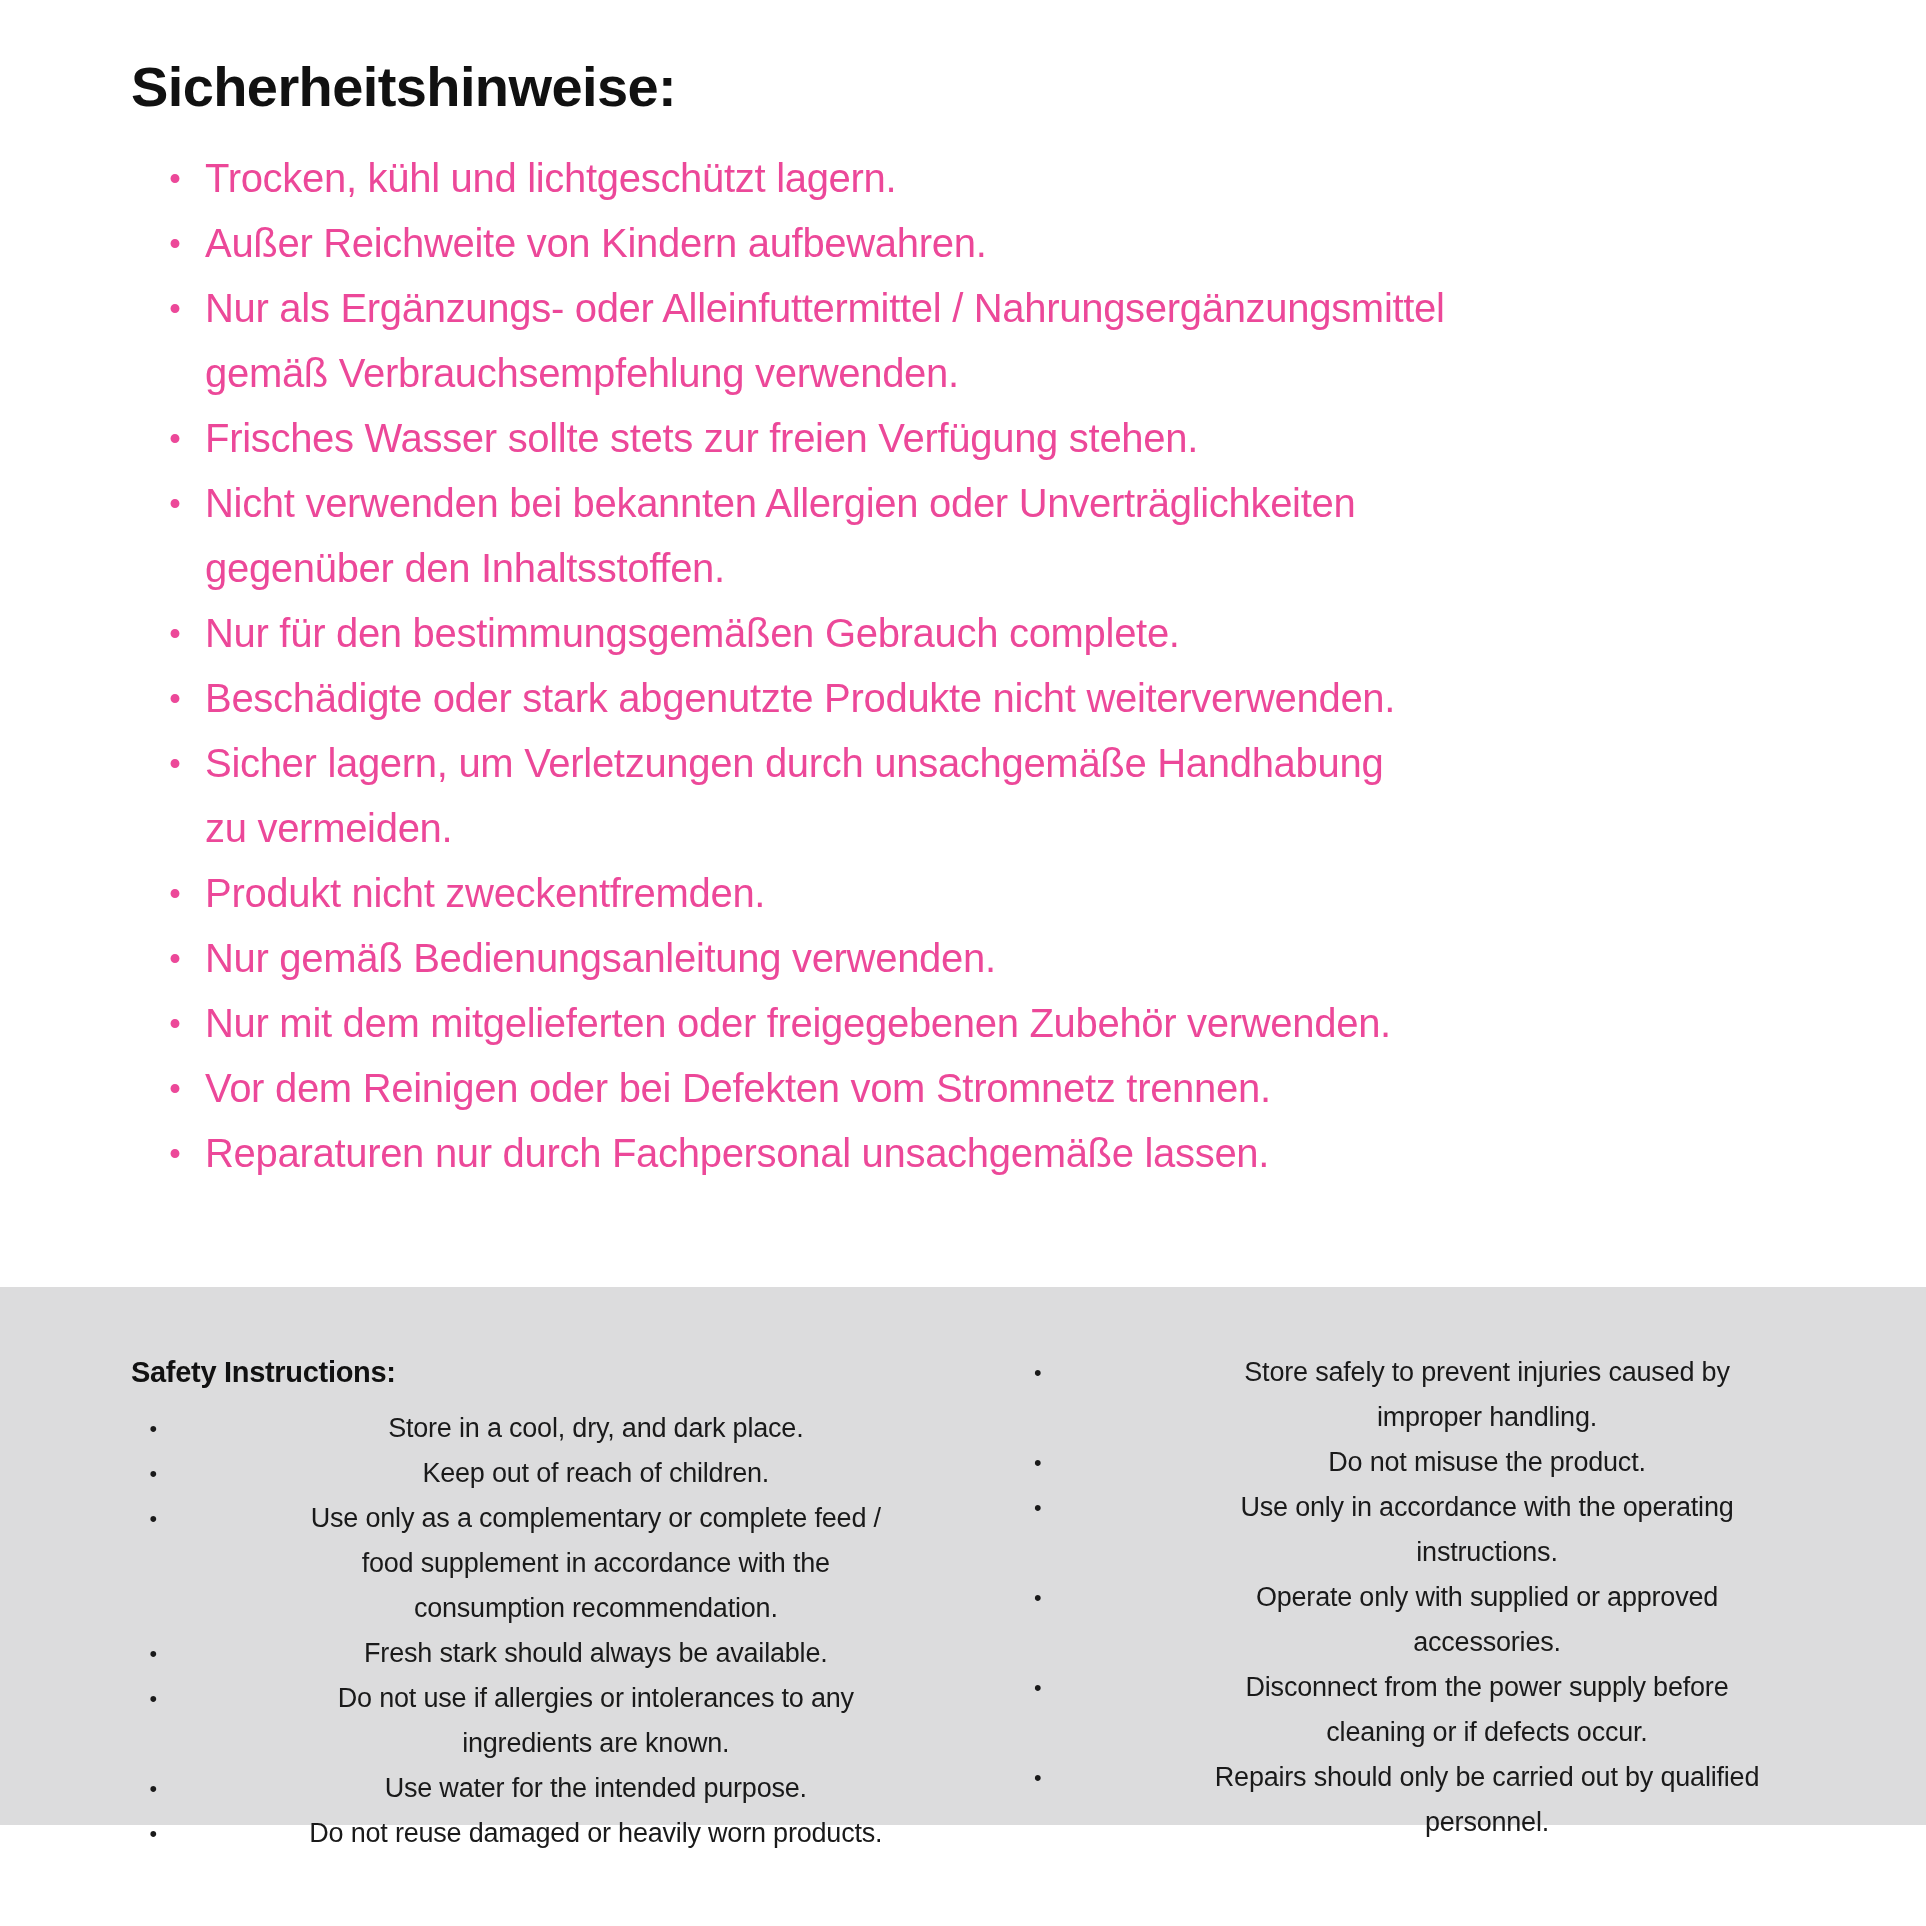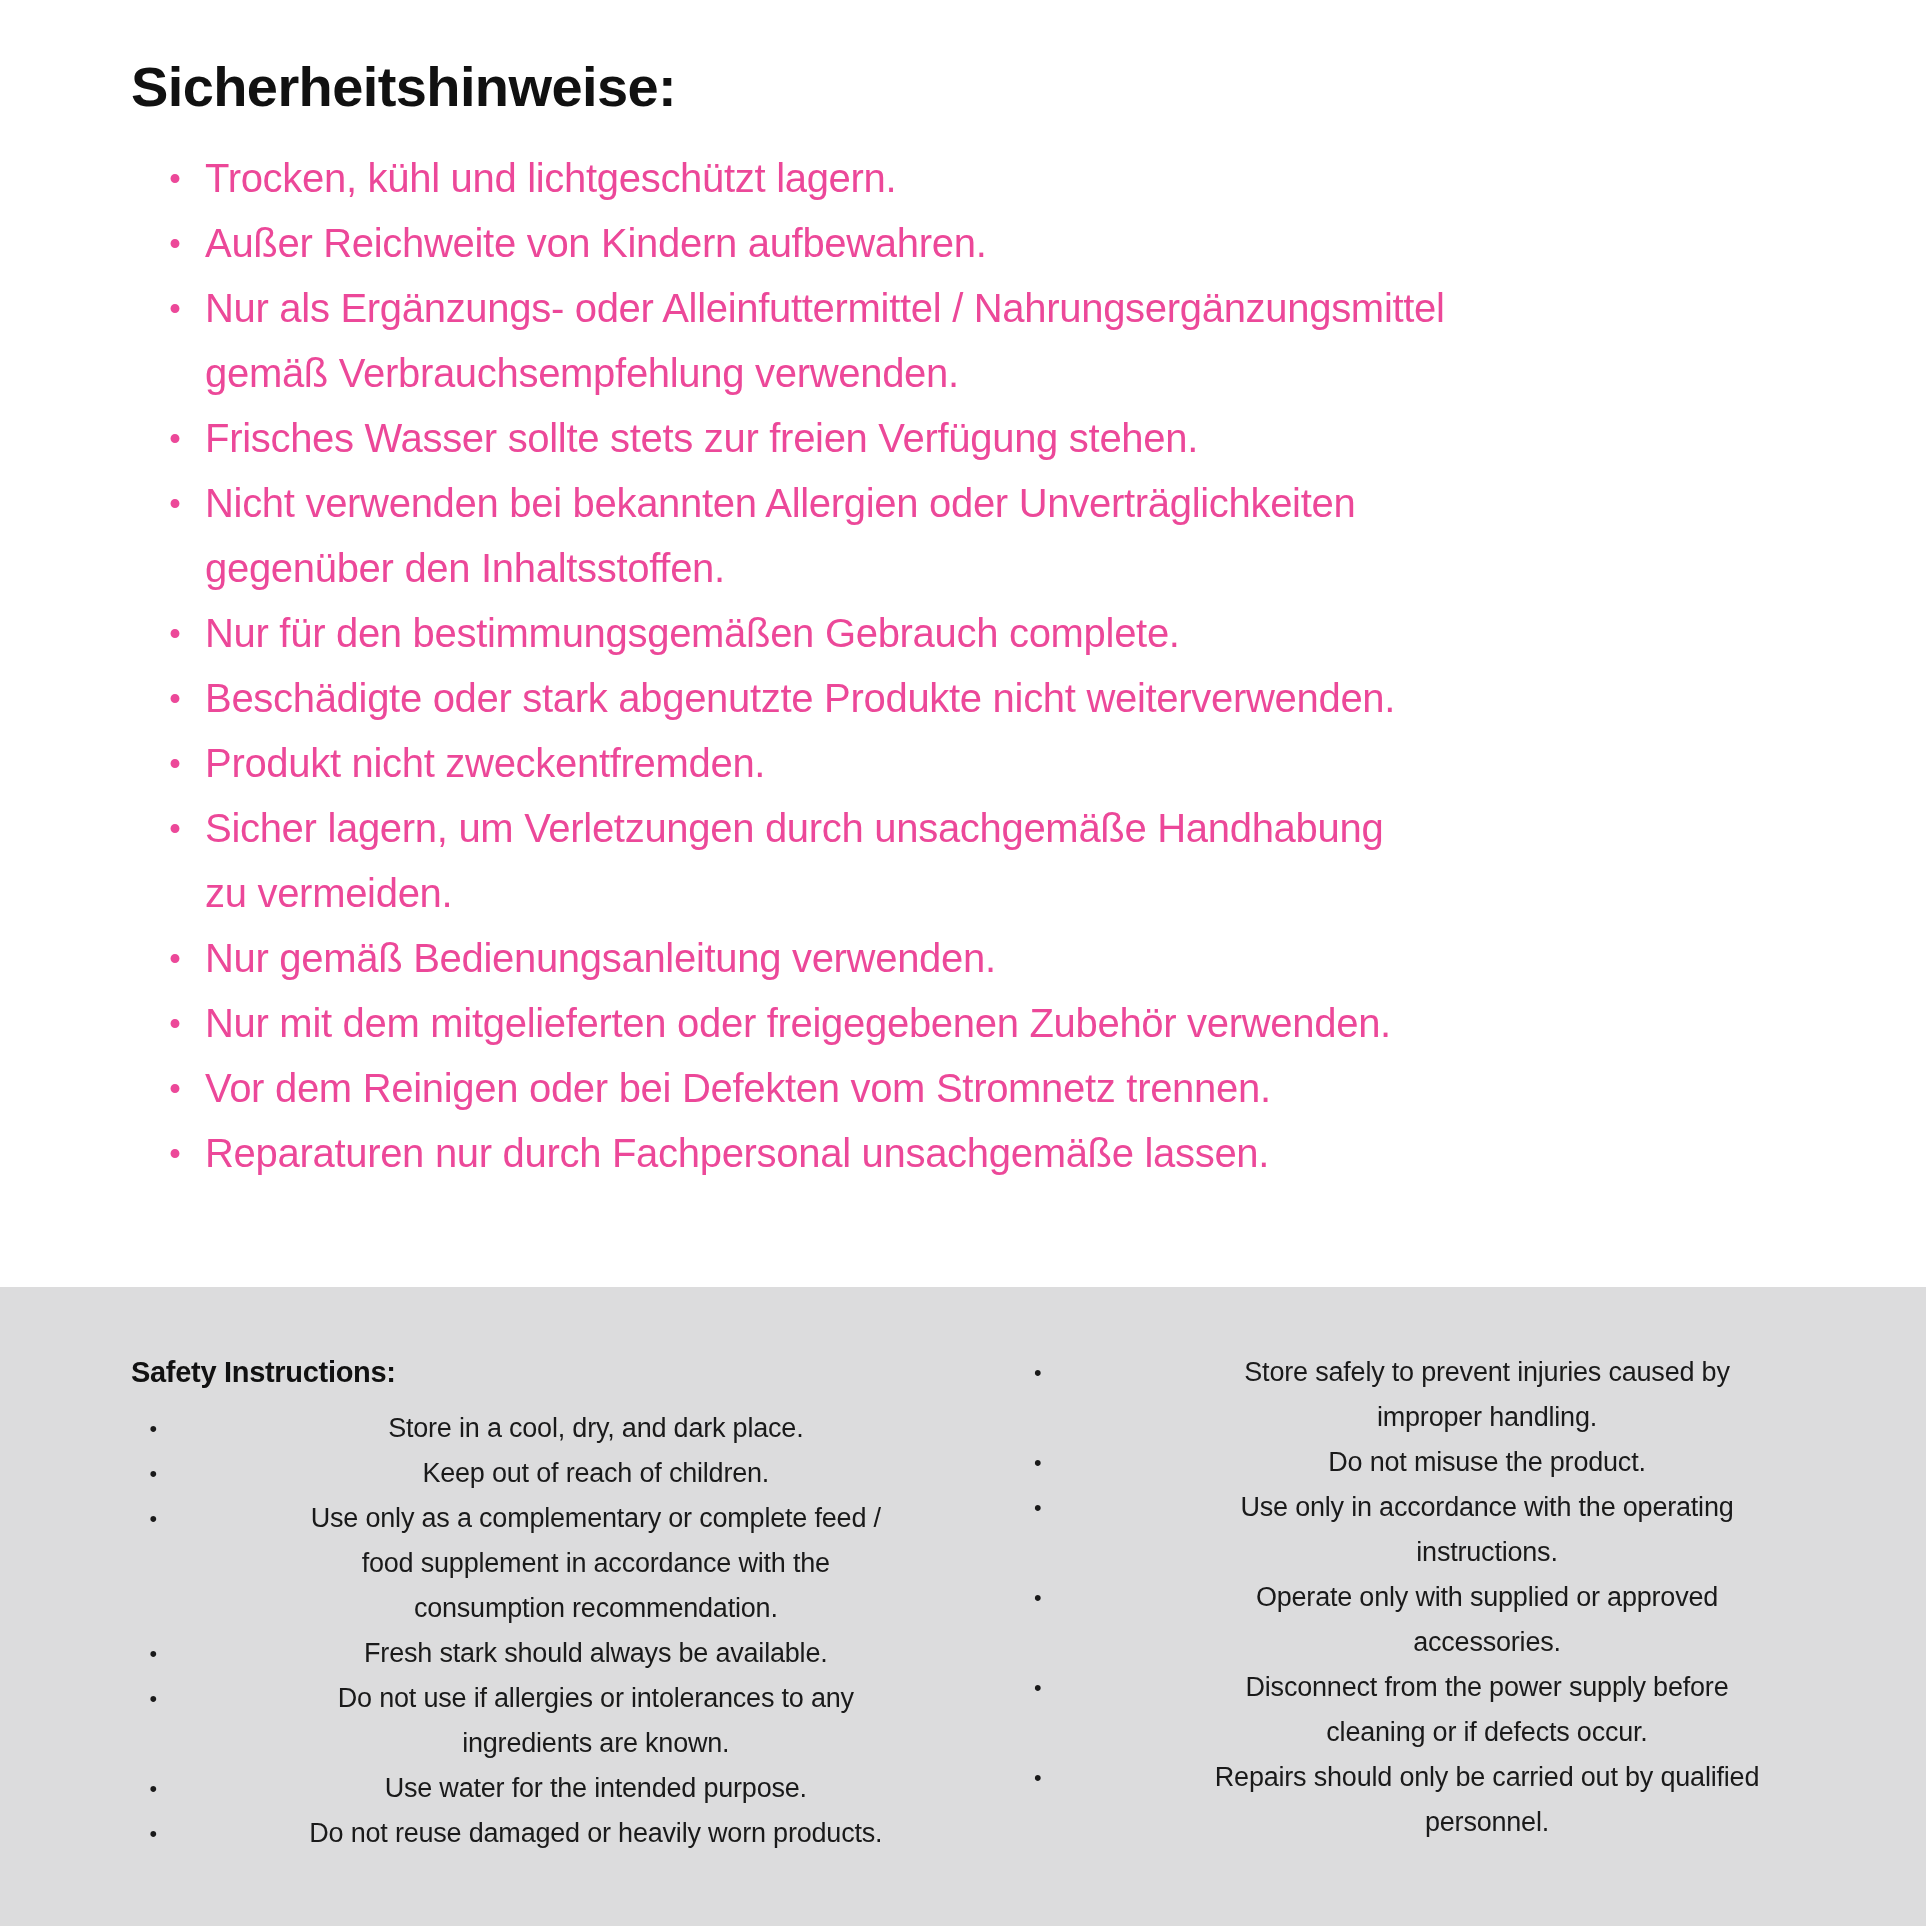--- a/index.html
+++ b/index.html
@@ -51,21 +51,21 @@
     content: "\2022";
     position: absolute;
     left: 1.3px;
     font-size: 0.82em;
   }
 
   
   .en-section {
     position: absolute;
     left: 0; top: 1287px;
-    width: 1926px; height: 639px;
+    width: 1926px; height: 538px;
     background: #dcdcdd;
   }
   .en-col-left {
     position: absolute;
     left: 131px; top: 63px;
     width: 886px;
   }
   .en-col-right {
     position: absolute;
     left: 1034px; top: 63px;
@@ -113,23 +113,23 @@
   <ul class="de-list">
       <li>Trocken, kühl und lichtgeschützt lagern.</li>
       <li>Außer Reichweite von Kindern aufbewahren.</li>
       <li>Nur als Ergänzungs- oder Alleinfuttermittel / Nahrungsergänzungsmittel
 gemäß Verbrauchsempfehlung verwenden.</li>
       <li>Frisches Wasser sollte stets zur freien Verfügung stehen.</li>
       <li>Nicht verwenden bei bekannten Allergien oder Unverträglichkeiten
 gegenüber den Inhaltsstoffen.</li>
       <li>Nur für den bestimmungsgemäßen Gebrauch complete.</li>
       <li>Beschädigte oder stark abgenutzte Produkte nicht weiterverwenden.</li>
-      <li>Produkt nicht zweckentfremden.</li>
       <li>Sicher lagern, um Verletzungen durch unsachgemäße Handhabung
 zu vermeiden.</li>
+      <li>Produkt nicht zweckentfremden.</li>
       <li>Nur gemäß Bedienungsanleitung verwenden.</li>
       <li>Nur mit dem mitgelieferten oder freigegebenen Zubehör verwenden.</li>
       <li>Vor dem Reinigen oder bei Defekten vom Stromnetz trennen.</li>
       <li>Reparaturen nur durch Fachpersonal unsachgemäße lassen.</li>
     </ul>
 </section>
 
 <section class="en-section">
   <div class="en-col-left">
     <h2 class="en-title">Safety Instructions:</h2>

